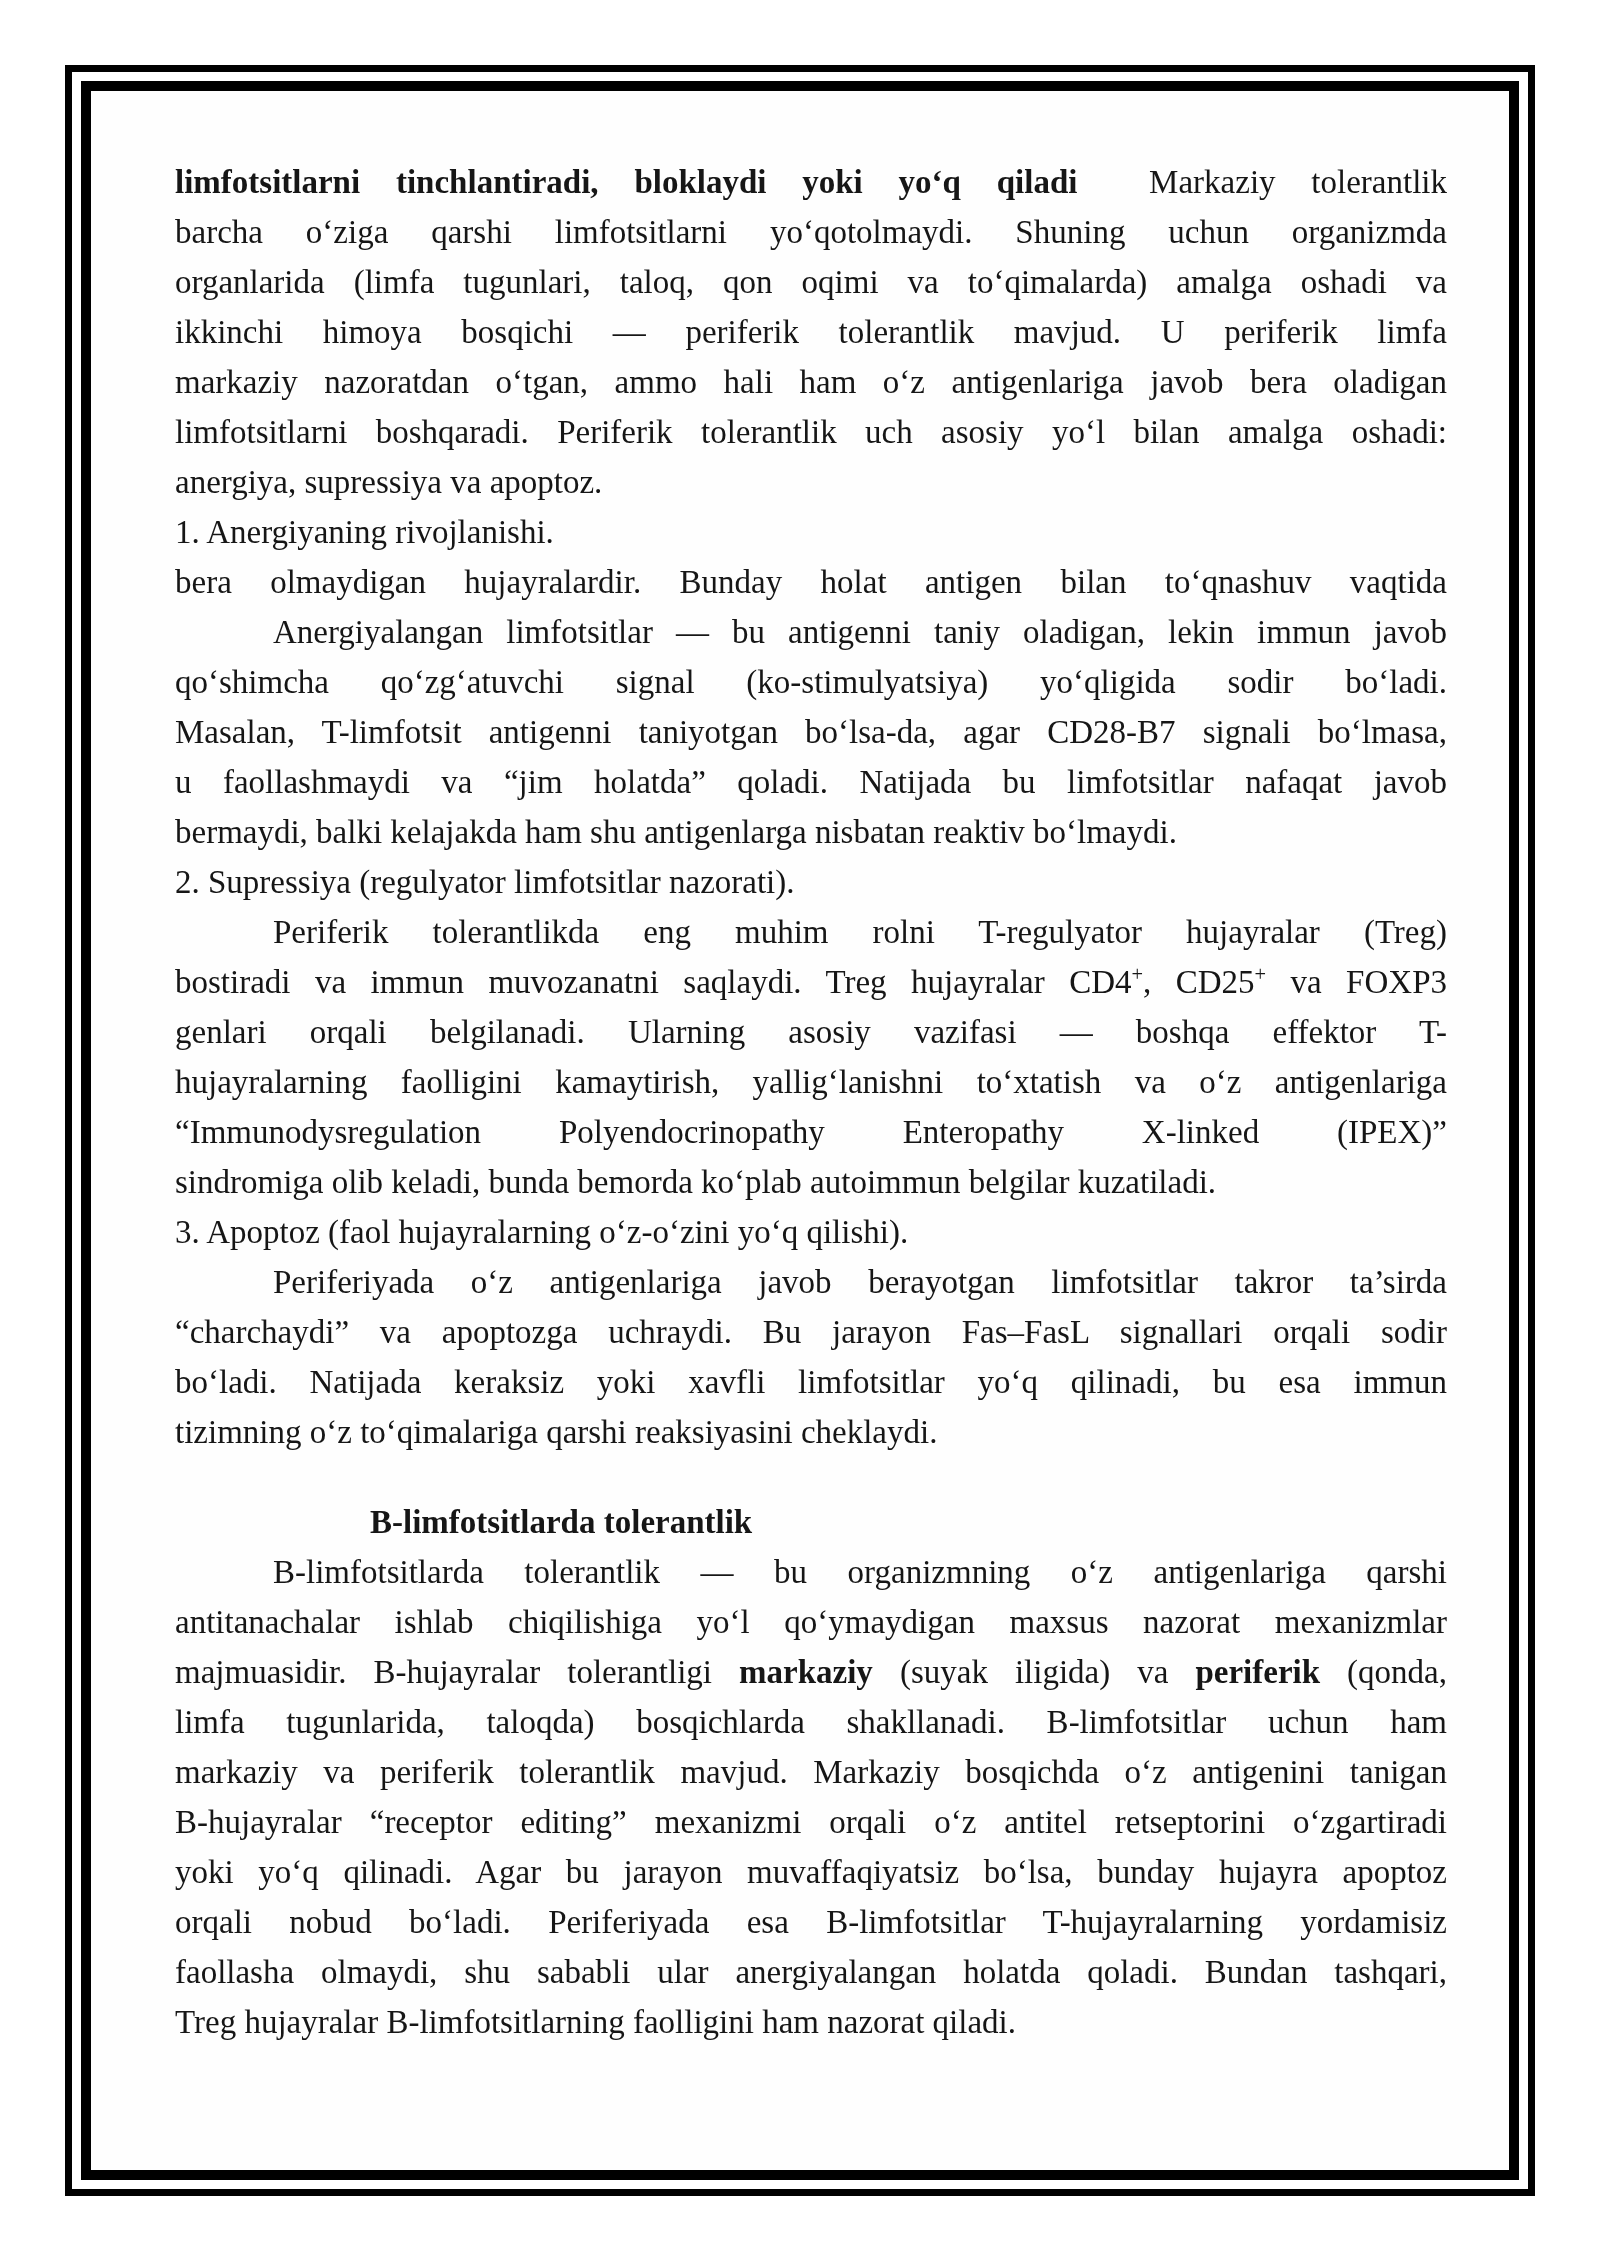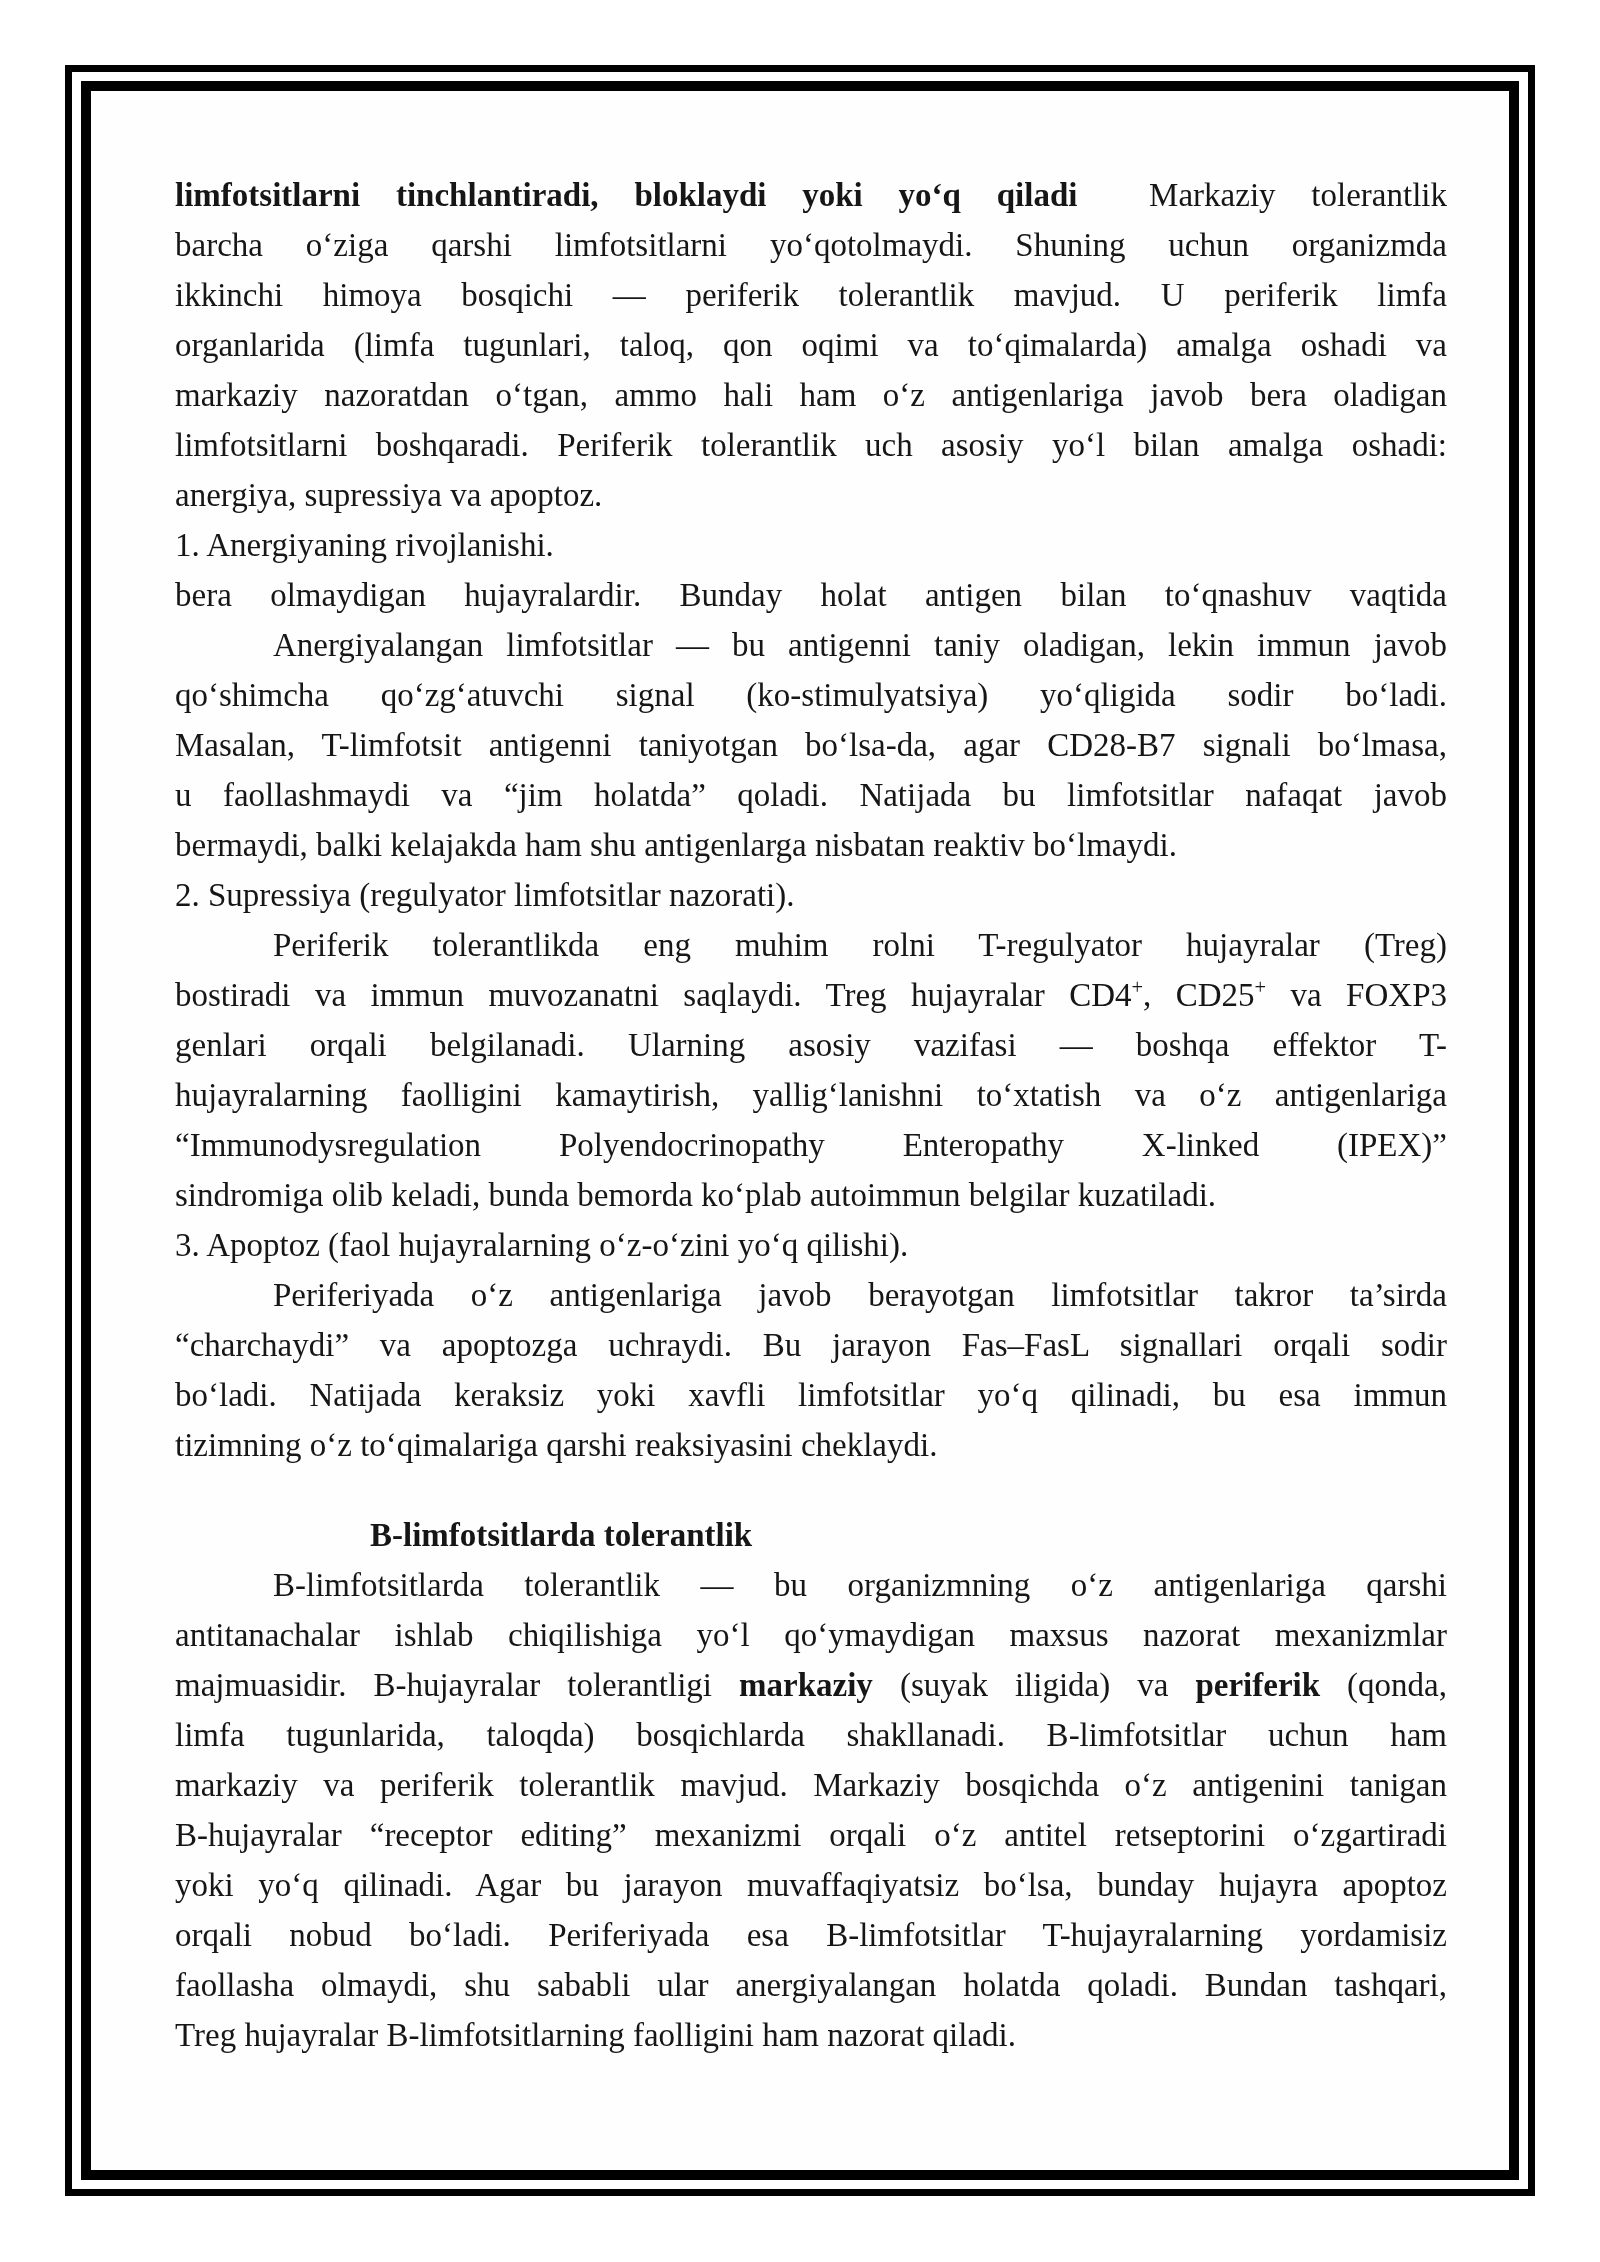--- a/index.html
+++ b/index.html
@@ -22,21 +22,21 @@
   }
   .frame-inner {
     position: absolute;
     left: 9px; top: 9px; right: 9px; bottom: 9px;
     border: 10px solid #000000;
     background: #fefefe;
   }
   .text-block {
     position: absolute;
     left: 175px;
-    top: 170px;
+    top: 157px;
     width: 1272px;
     font-size: 33px;
     line-height: 50px;
   }
   .line {
     height: 50px;
     overflow: hidden;
     text-align: justify;
     text-align-last: justify;
   }
@@ -57,22 +57,22 @@
 </head>
 <body>
 
 <div class="frame-outer">
   <div class="frame-inner"></div>
 </div>
 
 <div class="text-block">
     <div class="line"><span class="b">limfotsitlarni tinchlantiradi, bloklaydi yoki yo‘q qiladi</span><span class="">&nbsp; Markaziy tolerantlik</span></div>
     <div class="line"><span class="">barcha o‘ziga qarshi limfotsitlarni yo‘qotolmaydi. Shuning uchun organizmda</span></div>
+    <div class="line"><span class="">organlarida (limfa tugunlari, taloq, qon oqimi va to‘qimalarda) amalga oshadi va</span></div>
     <div class="line"><span class="">ikkinchi himoya bosqichi — periferik tolerantlik mavjud. U periferik limfa</span></div>
-    <div class="line"><span class="">organlarida (limfa tugunlari, taloq, qon oqimi va to‘qimalarda) amalga oshadi va</span></div>
     <div class="line"><span class="">markaziy nazoratdan o‘tgan, ammo hali ham o‘z antigenlariga javob bera oladigan</span></div>
     <div class="line"><span class="">limfotsitlarni boshqaradi. Periferik tolerantlik uch asosiy yo‘l bilan amalga oshadi:</span></div>
     <div class="line left"><span class="">anergiya, supressiya va apoptoz.</span></div>
     <div class="line left"><span class="">1. Anergiyaning rivojlanishi.</span></div>
     <div class="line"><span class="">bera olmaydigan hujayralardir. Bunday holat antigen bilan to‘qnashuv vaqtida</span></div>
     <div class="line" style="padding-left: 98px;"><span class="">Anergiyalangan limfotsitlar — bu antigenni taniy oladigan, lekin immun javob</span></div>
     <div class="line"><span class="">qo‘shimcha qo‘zg‘atuvchi signal (ko-stimulyatsiya) yo‘qligida sodir bo‘ladi.</span></div>
     <div class="line"><span class="">Masalan, T-limfotsit antigenni taniyotgan bo‘lsa-da, agar CD28-B7 signali bo‘lmasa,</span></div>
     <div class="line"><span class="">u faollashmaydi va “jim holatda” qoladi. Natijada bu limfotsitlar nafaqat javob</span></div>
     <div class="line left"><span class="">bermaydi, balki kelajakda ham shu antigenlarga nisbatan reaktiv bo‘lmaydi.</span></div>

